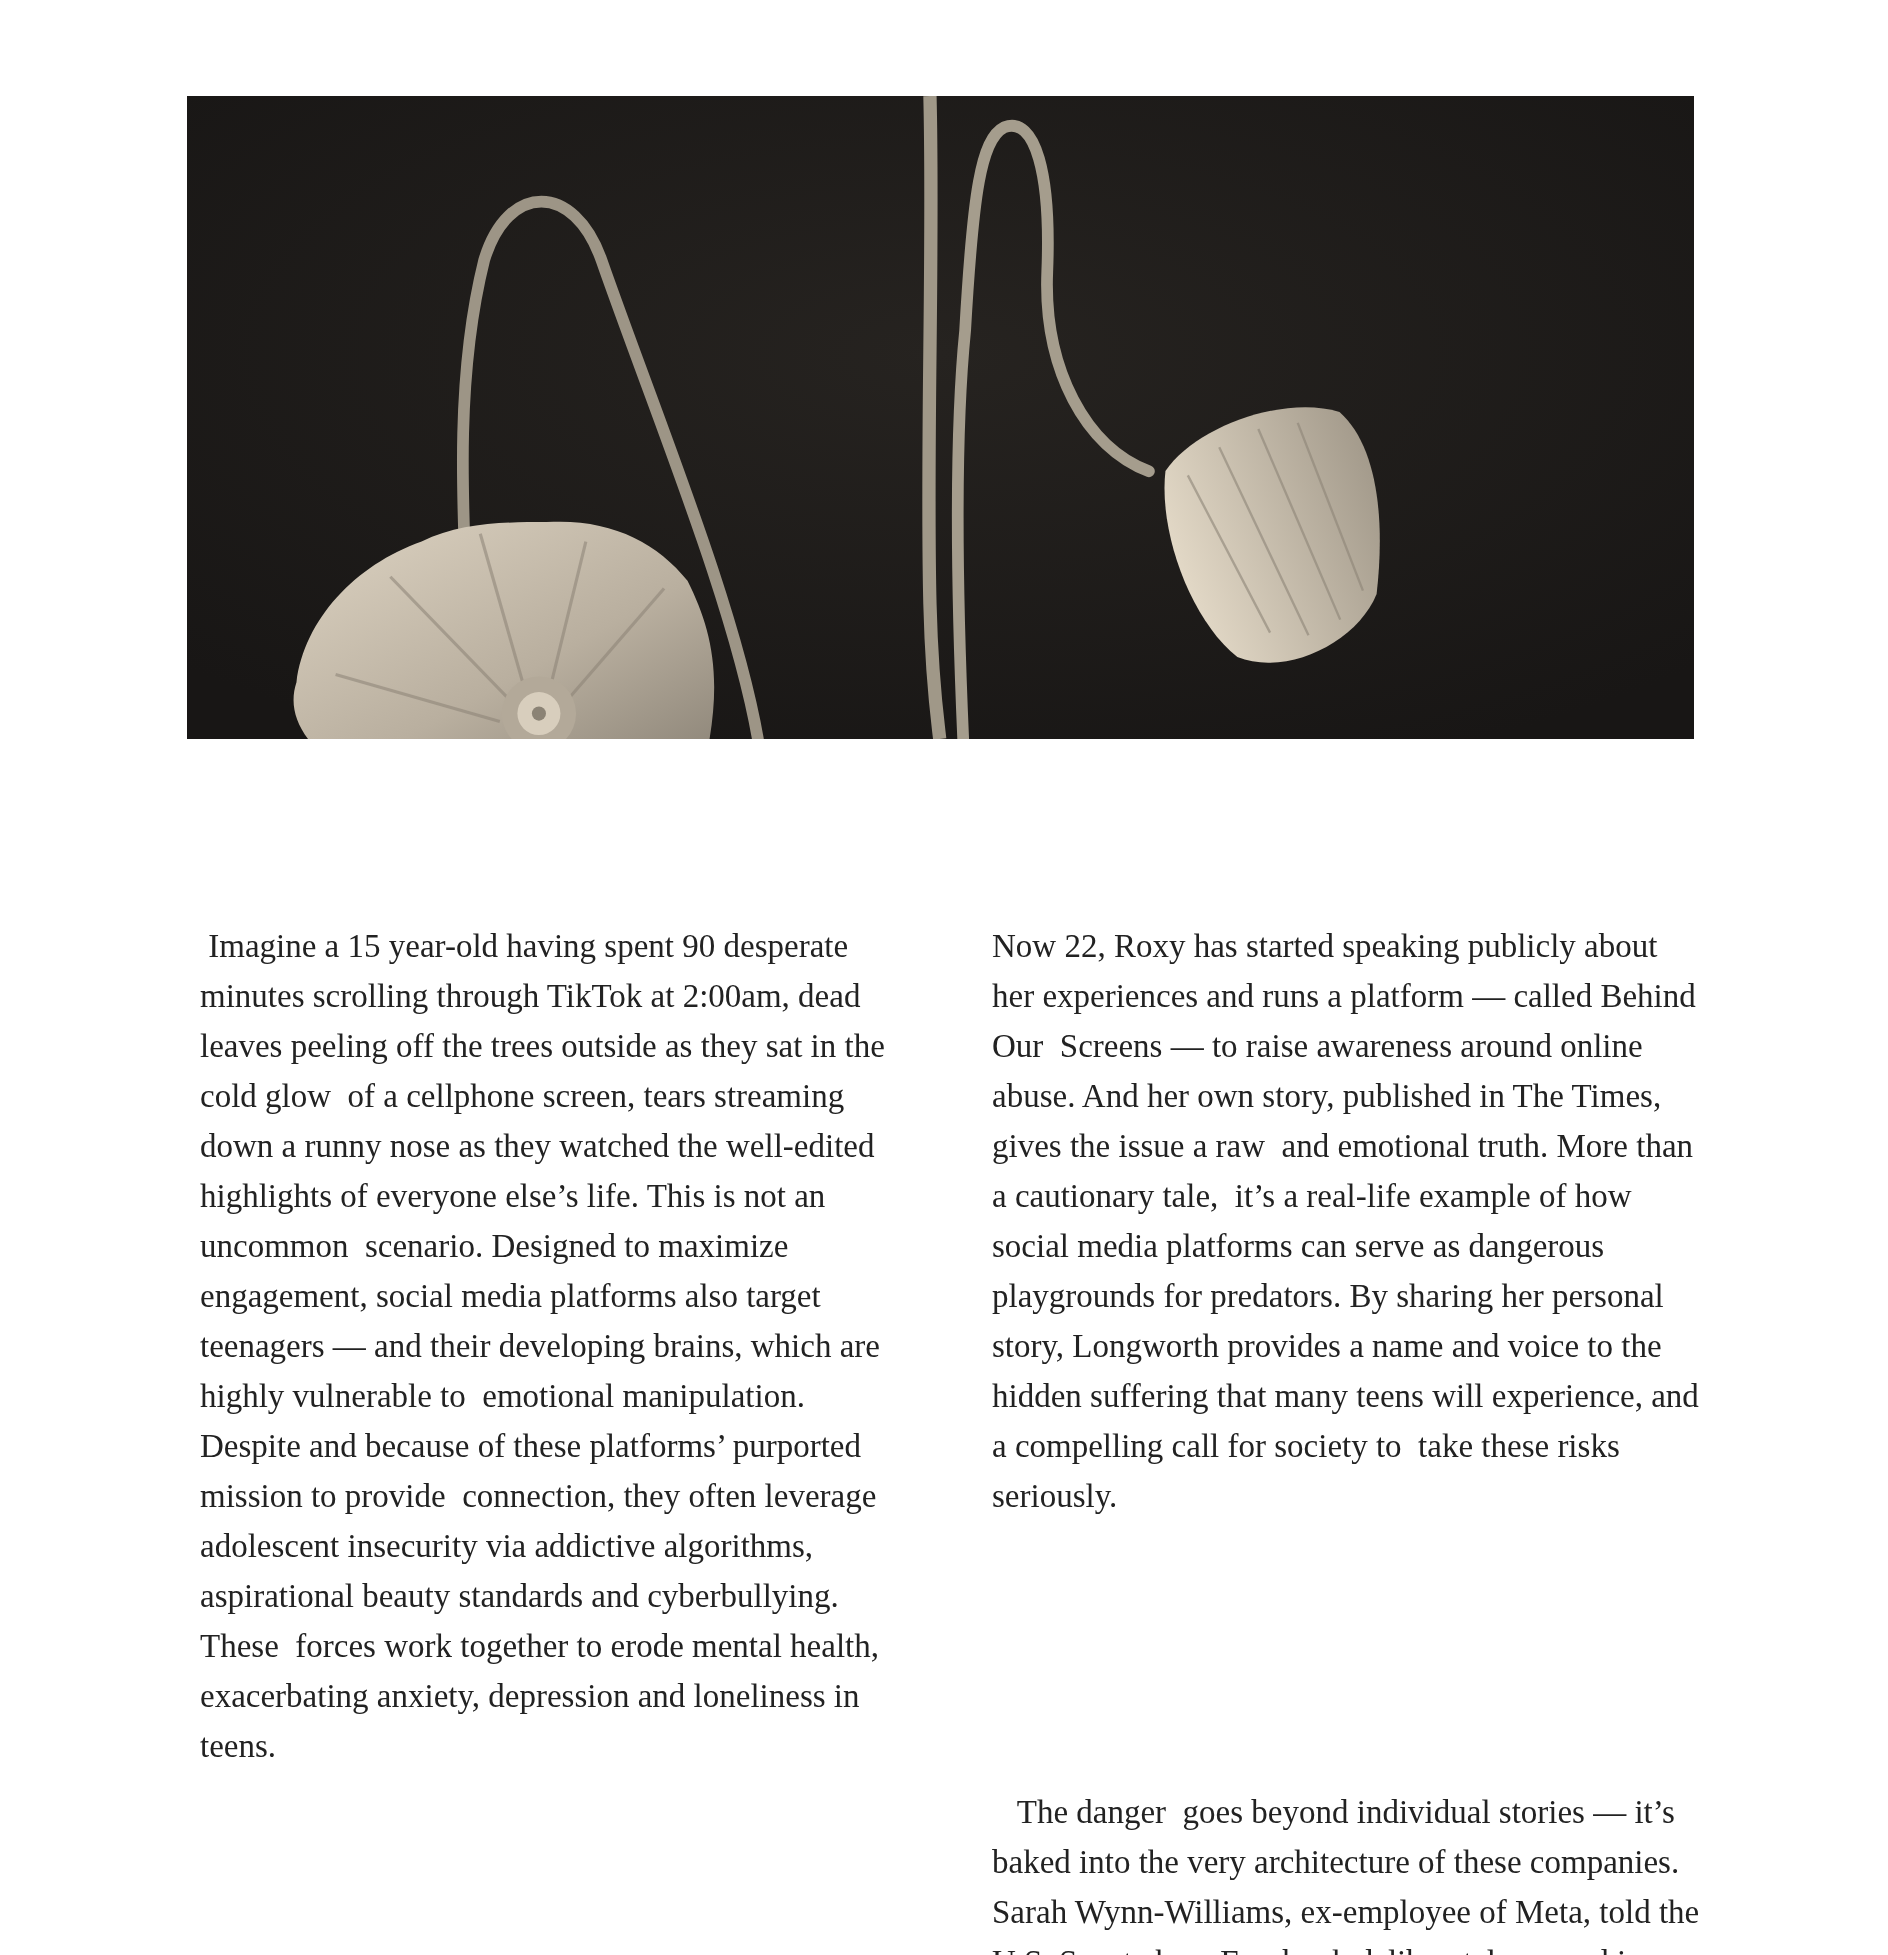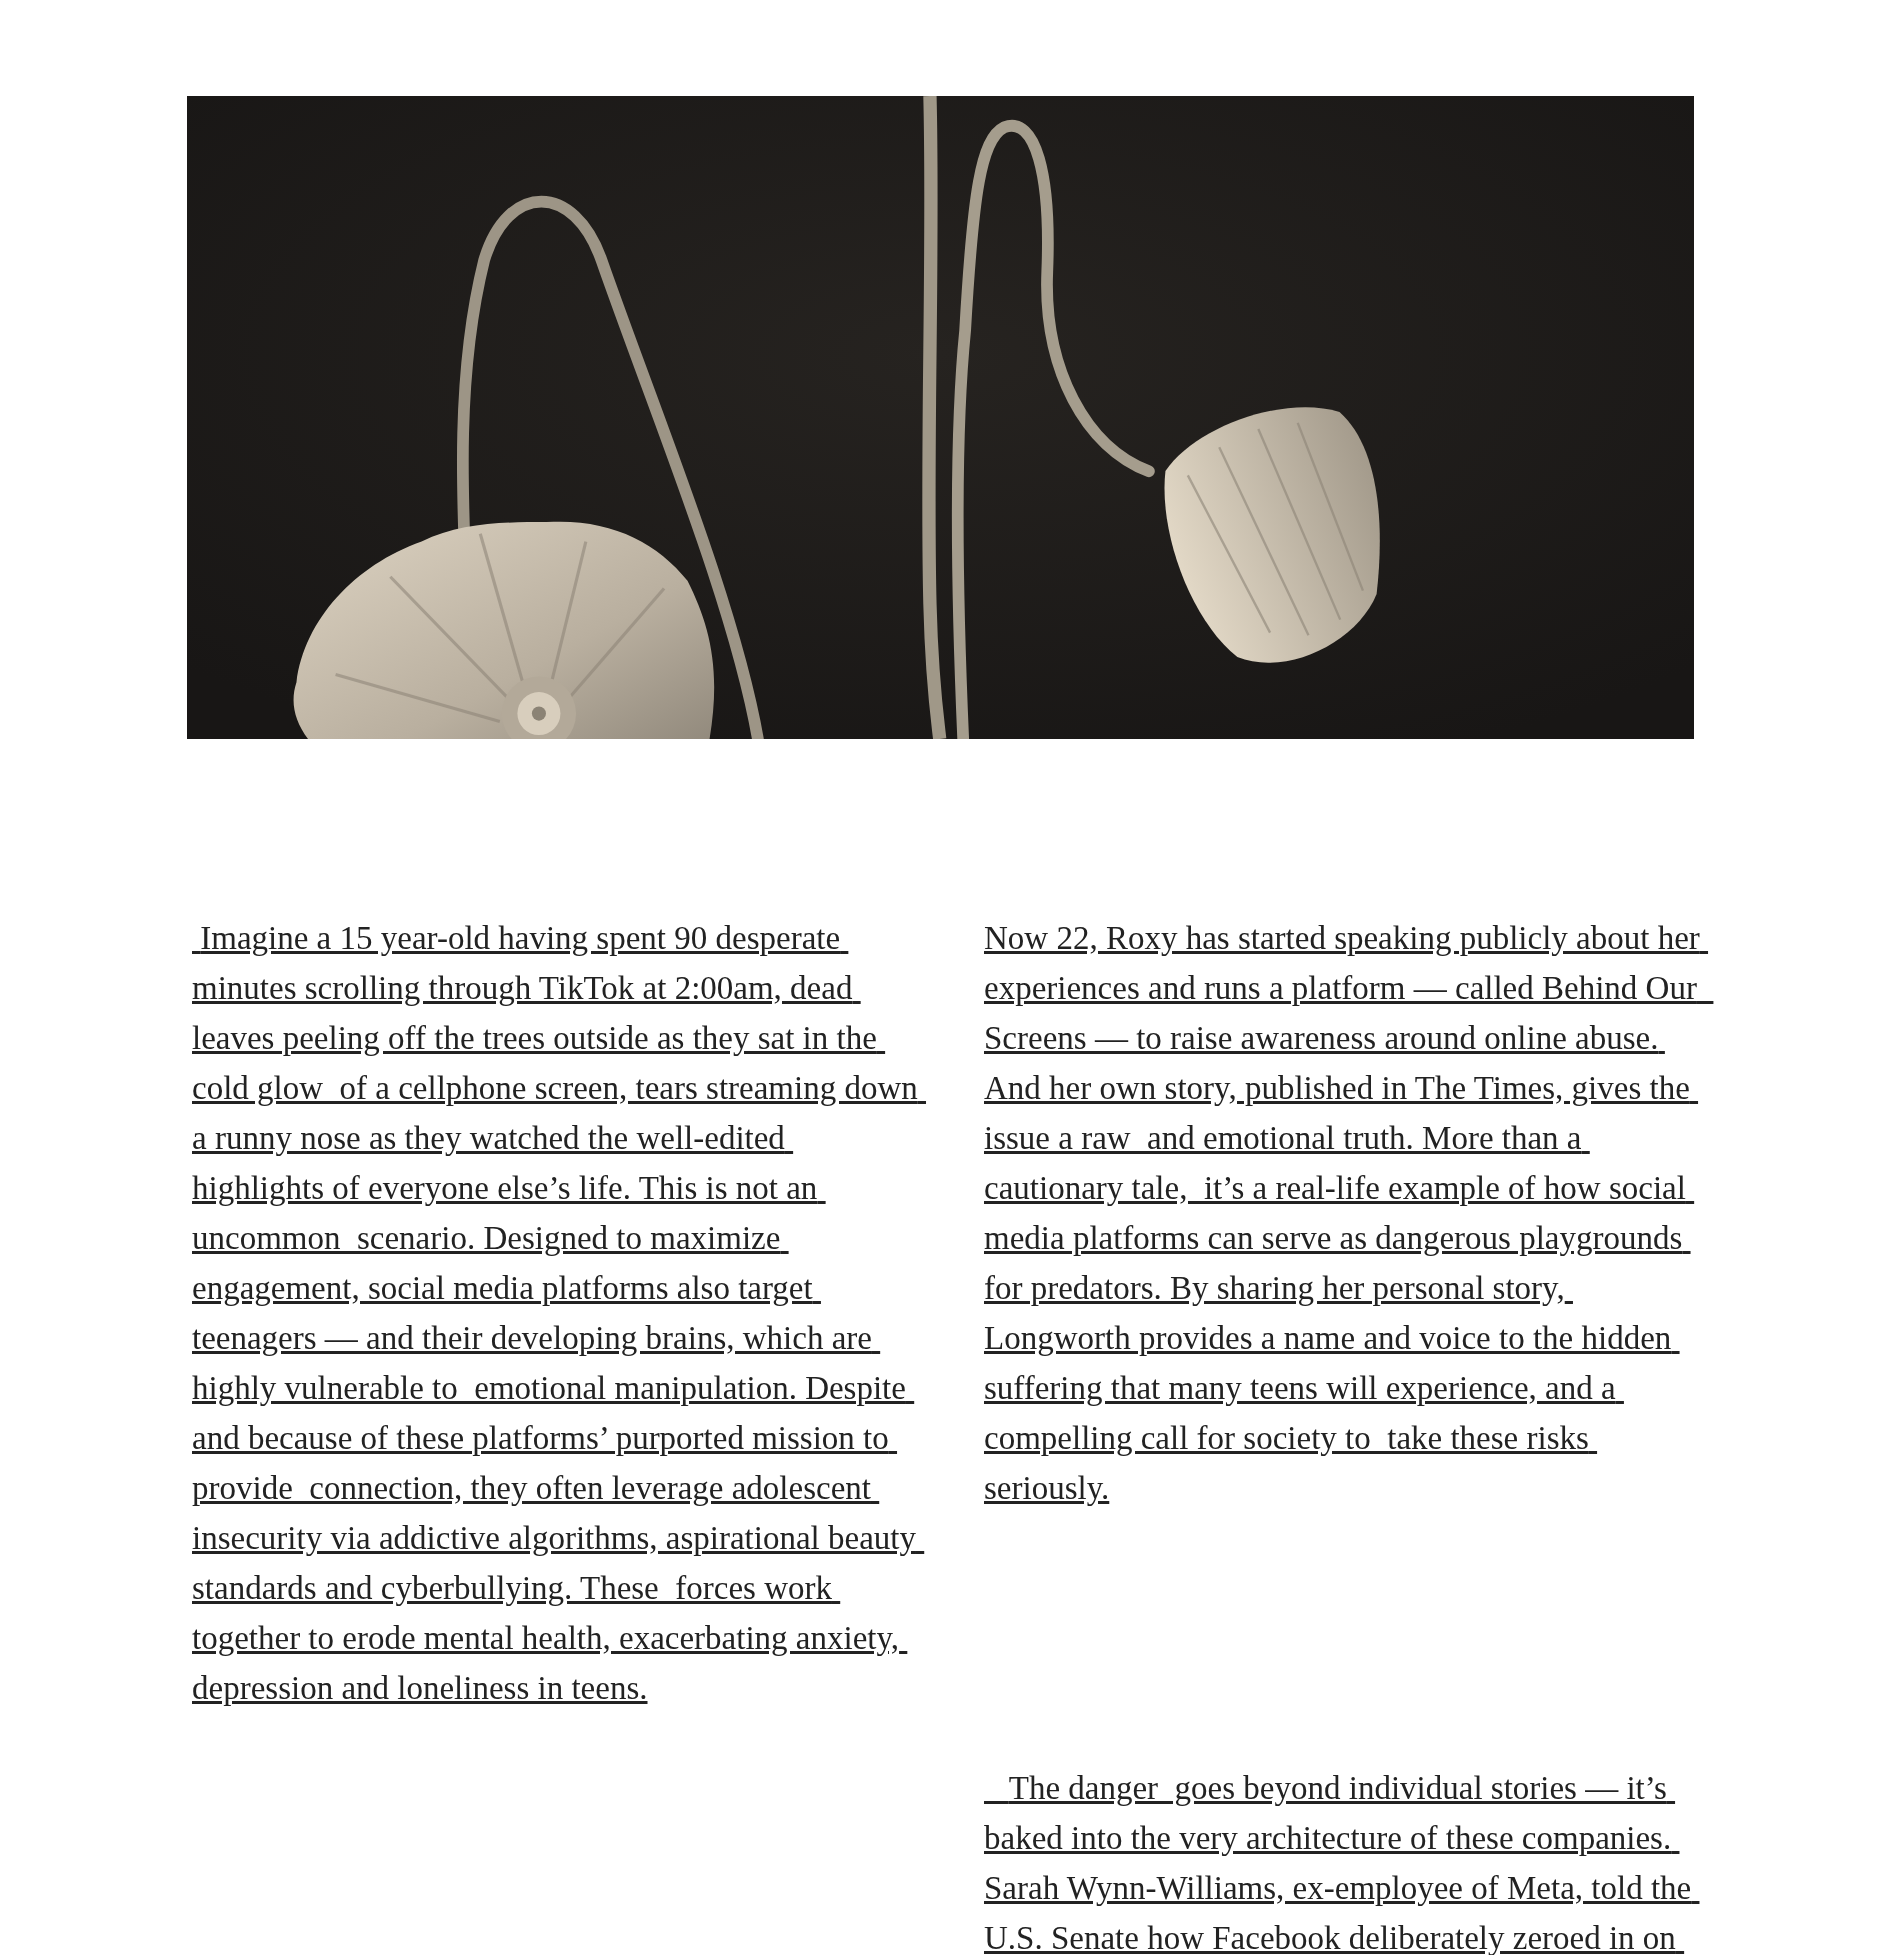--- a/index.html
+++ b/index.html
@@ -5,21 +5,21 @@
   html, body { margin: 0; padding: 0; background: #ffffff; }
   body { width: 1889px; height: 2444px; position: relative; overflow: hidden;
          font-family: "Liberation Serif", "DejaVu Serif", serif; color: #222222; }
   .hero { position: absolute; left: 187px; top: 96px; width: 1507px; height: 643px;
           background: #1e1c1a; overflow: hidden; }
   .hero svg { width: 100%; height: 100%; display: block; }
   .column { position: absolute; top: 813px; width: 727px; font-size: 33px; line-height: 50px;
             color: #222222; white-space: pre-wrap; }
   .col-left { left: 192px; }
   .col-right { left: 984px; }
-  .column p { margin: 0; text-decoration: underline; }
+  .column p { margin: 8px; }
   .column .gap { height: 50px; }
 </style>
 </head>
 <body>
 
 <div class="hero">
   <svg viewBox="0 0 3854 1645" preserveAspectRatio="none">
     <defs>
       <radialGradient id="bgGlow" cx="50%" cy="40%" r="70%">
         <stop offset="0%" stop-color="#262320"></stop>

